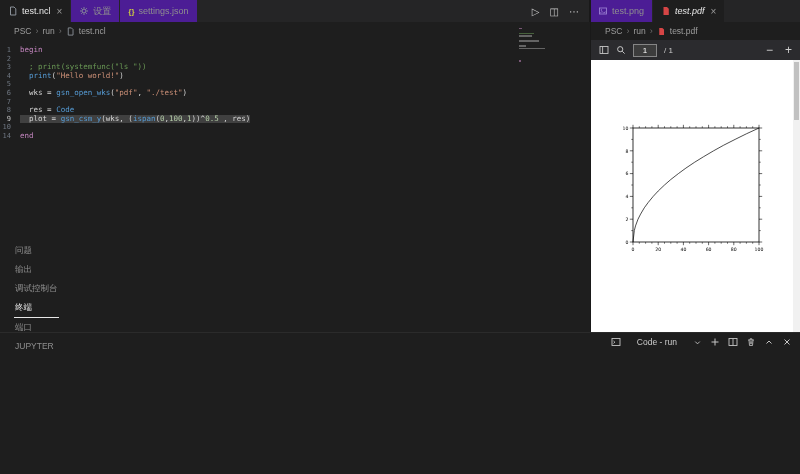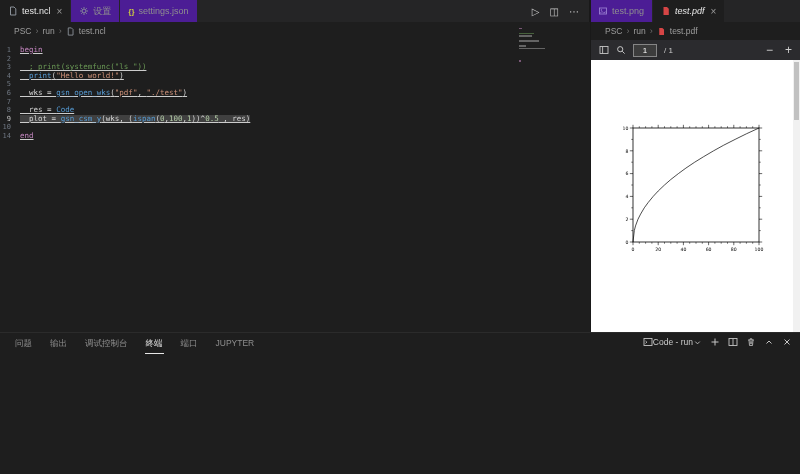--- a/index.html
+++ b/index.html
@@ -27,21 +27,21 @@
             font-size:8.5px; color:#9d9d9d; background:#1e1e1e; padding-left:14px; }
   .crumbs.left  { left:0;  width:590px; }
   .crumbs.right { left:591px; width:209px; }
   .crumb-sep { color:#6e6e6e; font-size:9px; }
   
   .editor { position:absolute; left:0; top:40px; width:590px; height:292px; background:#1e1e1e;
             font-family:"DejaVu Sans Mono", monospace; font-size:7.5px; line-height:8.6px; padding-top:6px; }
   .code-line { display:flex; height:8.6px; white-space:pre; }
   .ln { width:20px; flex:none; text-align:right; padding-right:9px; color:#6e7681; font-size:7px; }
   .ln.cur { color:#c6c6c6; }
-  .lc { white-space:pre;text-decoration:underline; }
+  .lc { white-space:pre; }
   .lc.sel { background:#404040; }
   .tok-kw{color:#c586c0}.tok-comment{color:#6a9955}.tok-fn{color:#569cd6}
   .tok-const{color:#569cd6}.tok-str{color:#ce9178}.tok-num{color:#b5cea8}.tok-plain{color:#d4d4d4}
   
   .minimap { position:absolute; left:519px; top:28px; width:28px; }
   .mm-bar { height:1.4px; margin-bottom:1.1px; opacity:.55; }
   
   .pdf-toolbar { position:absolute; left:591px; top:40px; width:209px; height:20px; background:#2b2b2e;
                  display:flex; align-items:center; gap:7px; padding:0 8px; }
   .pdf-toolbar svg { flex:none; }
@@ -50,24 +50,24 @@
   .page-total { font-size:8px; color:#cccccc; }
   .zoom-group { margin-left:auto; display:flex; align-items:center; gap:12px; font-size:12px; color:#d0d0d0; }
   .pdf-page { position:absolute; left:591px; top:60px; width:202px; height:272px; background:#ffffff; }
   .pdf-scrollbar { position:absolute; left:793px; top:60px; width:7px; height:272px; background:#f1f1f1; }
   .pdf-scroll-thumb { position:absolute; left:1px; top:2px; width:5px; height:58px; background:#c1c1c1; }
   .plot-wrap { position:absolute; left:26px; top:60px; }
   
   .panel { position:absolute; left:0; top:332px; width:800px; height:142px; background:#1e1e1e; border-top:1px solid #2b2b2b; }
   .panel-header { position:relative; height:21px; display:flex; align-items:flex-end; padding-left:6px; }
   .panel-tab { padding:4px 1px 3px 1px; margin:0 8px; color:#8f8f8f; font-size:8.5px; }
-  .panel-tab.active { color:#e7e7e7; border-bottom:1px solid #e7e7e7;text-align:right; }
+  .panel-tab.active { color:#e7e7e7; border-bottom:1px solid #e7e7e7; }
   .panel-actions { position:absolute; right:8px; top:4px; display:flex; align-items:center; gap:8px; font-size:8.5px; color:#cccccc; }
   .panel-actions svg { display:block; }
-  .profile { display:flex; align-items:center; gap:0; }
+  .profile { display:flex; align-items:center; gap:16px; }
   .group-divider { position:absolute; left:590px; top:0; width:1px; height:332px; background:#191919; }
 </style>
 </head>
 <body>
 
 <div id="window">
 
   <div class="tabbar">
     <div class="tabgroup left">
       <div class="tab active">
@@ -267,21 +267,21 @@
           <polyline points="16.0,122.0 17.3,110.6 18.5,105.9 21.0,99.2 23.6,94.1 27.3,87.8 31.1,82.6 36.2,76.4 41.2,71.0 47.5,65.0 53.8,59.5 61.4,53.6 68.9,48.1 77.7,42.2 86.6,36.7 96.6,30.8 106.7,25.2 118.1,19.4 129.4,13.8 142.0,8.0" fill="none" stroke="#000" stroke-width="0.7"></polyline>
         </svg>
     </div>
   </div>
   <div class="pdf-scrollbar">
     <div class="pdf-scroll-thumb"></div>
   </div>
 
   <div class="panel">
     <div class="panel-header">
-      <div style="display:flex;">
+      <div style="display:flex;flex-direction:column;">
           <div class="panel-tab">问题</div>
           <div class="panel-tab">输出</div>
           <div class="panel-tab">调试控制台</div>
           <div class="panel-tab active">终端</div>
           <div class="panel-tab">端口</div>
           <div class="panel-tab">JUPYTER</div>
         </div>
       <div class="panel-actions">
         <div class="profile">
           <svg width="10" height="10" viewBox="0 0 10 10">

